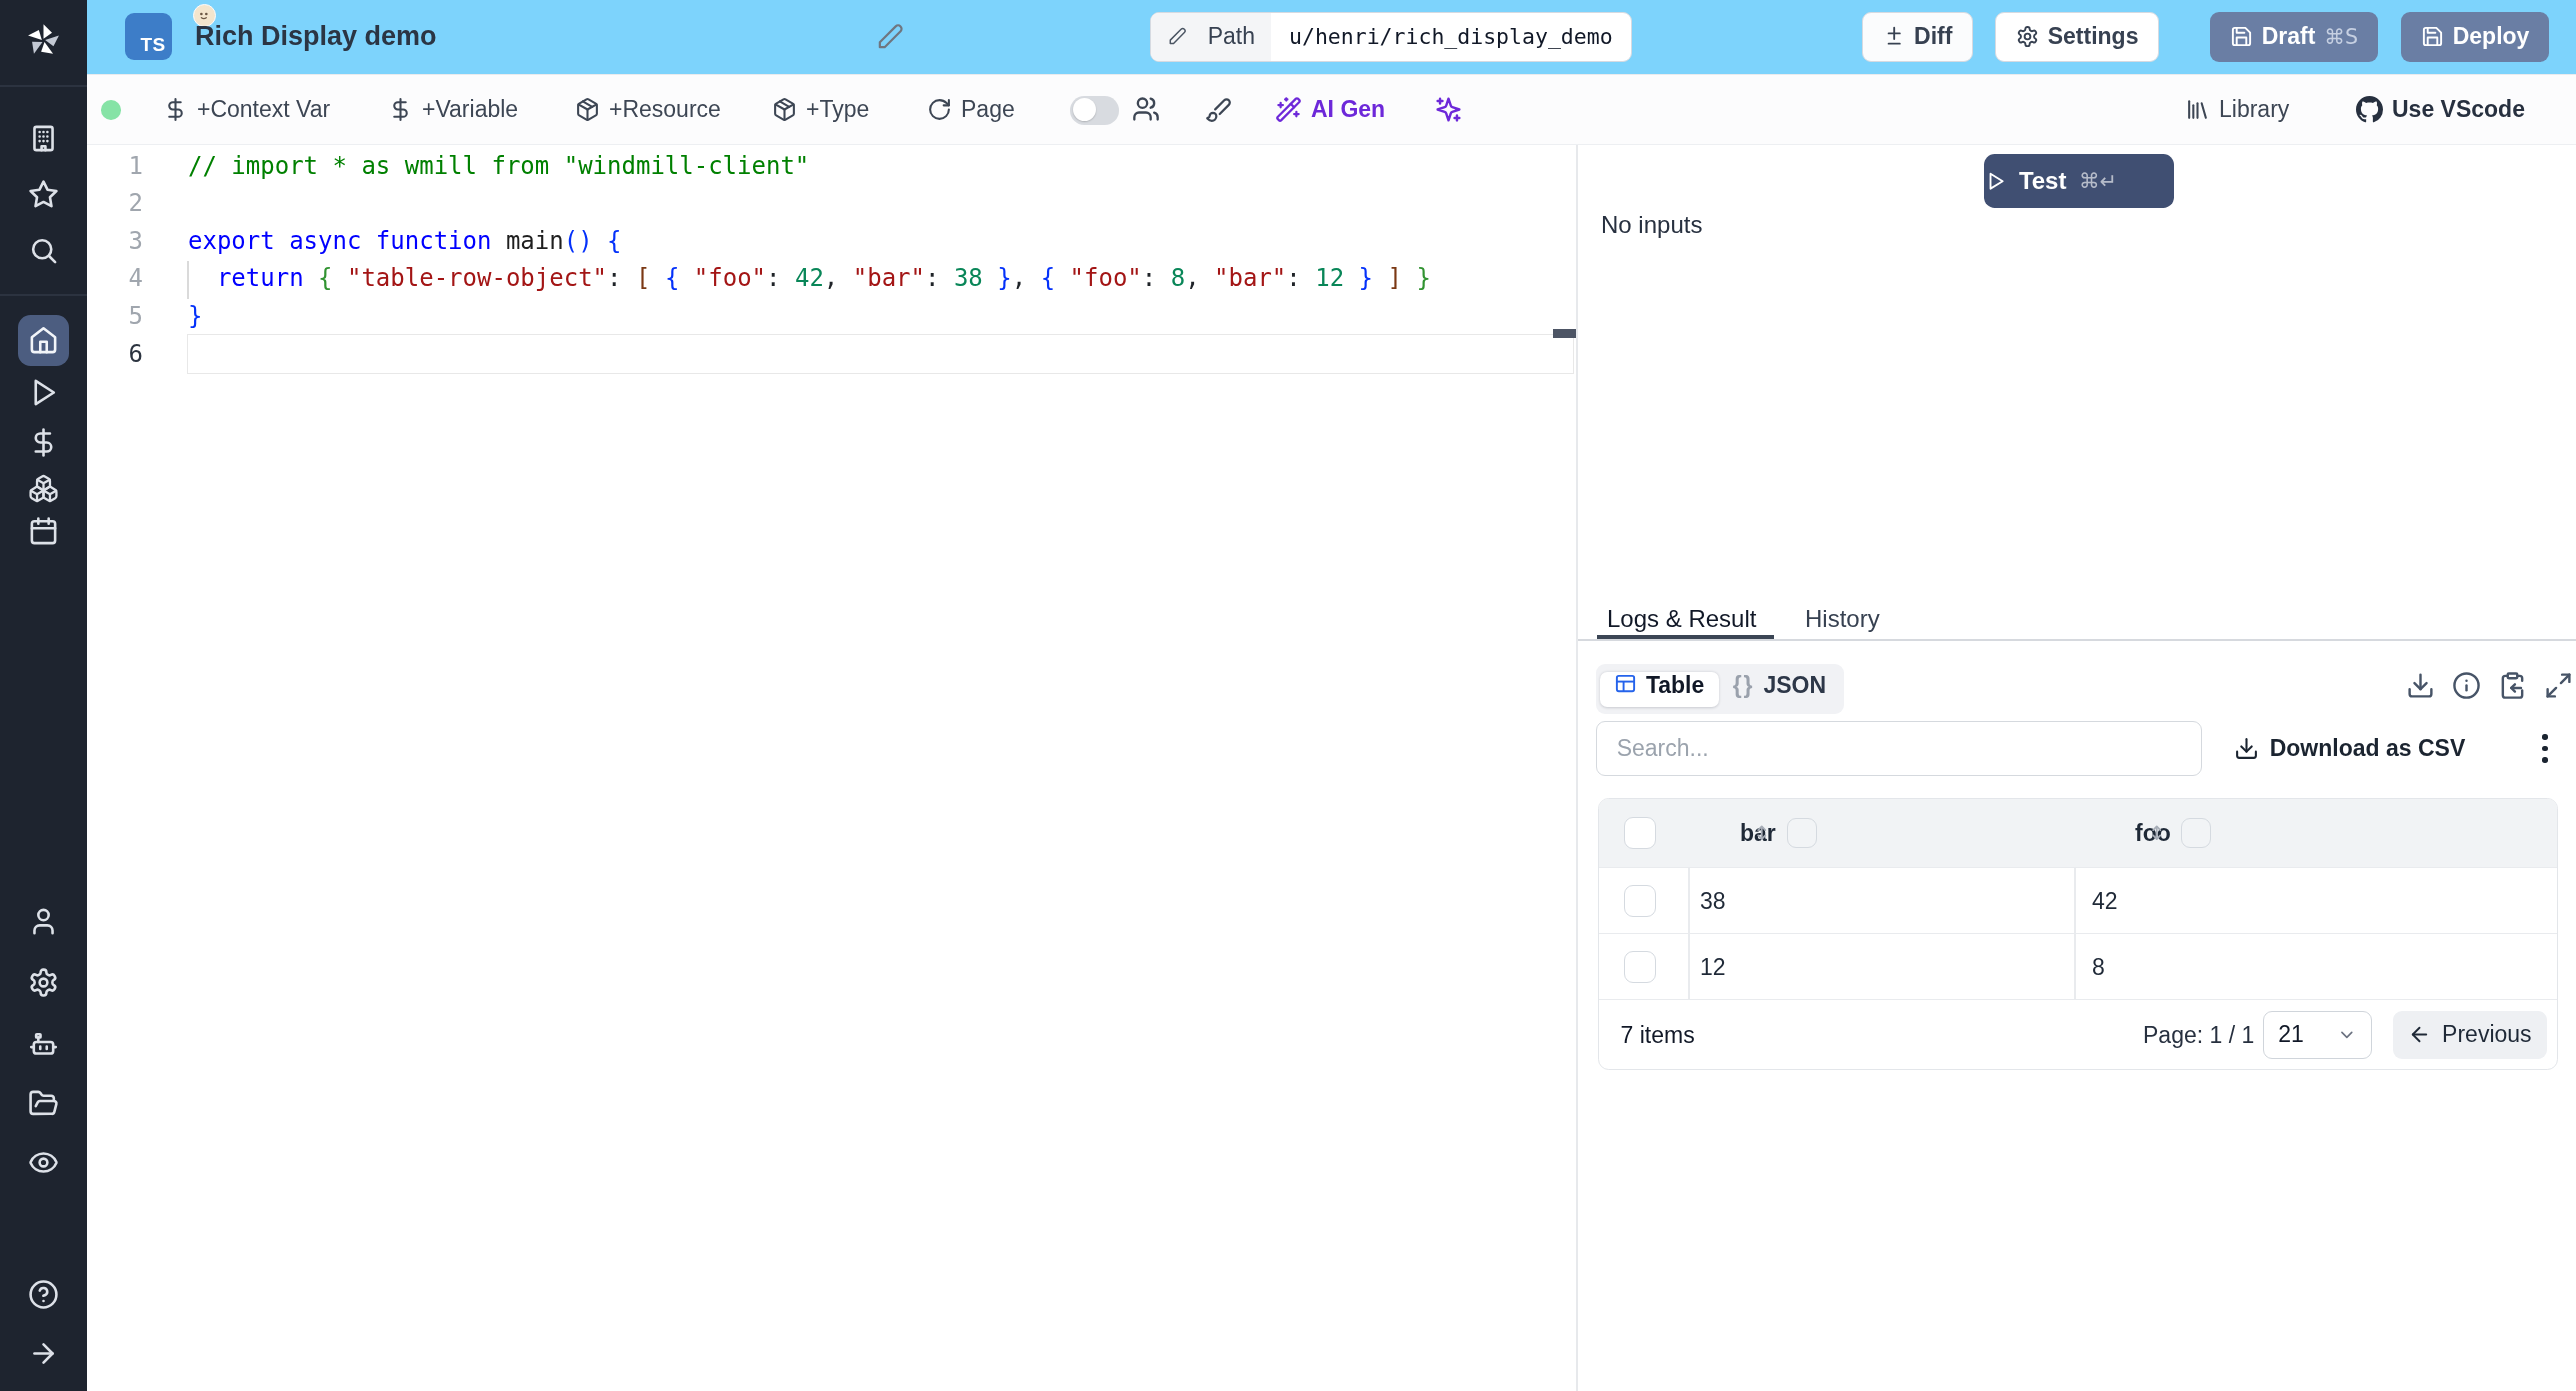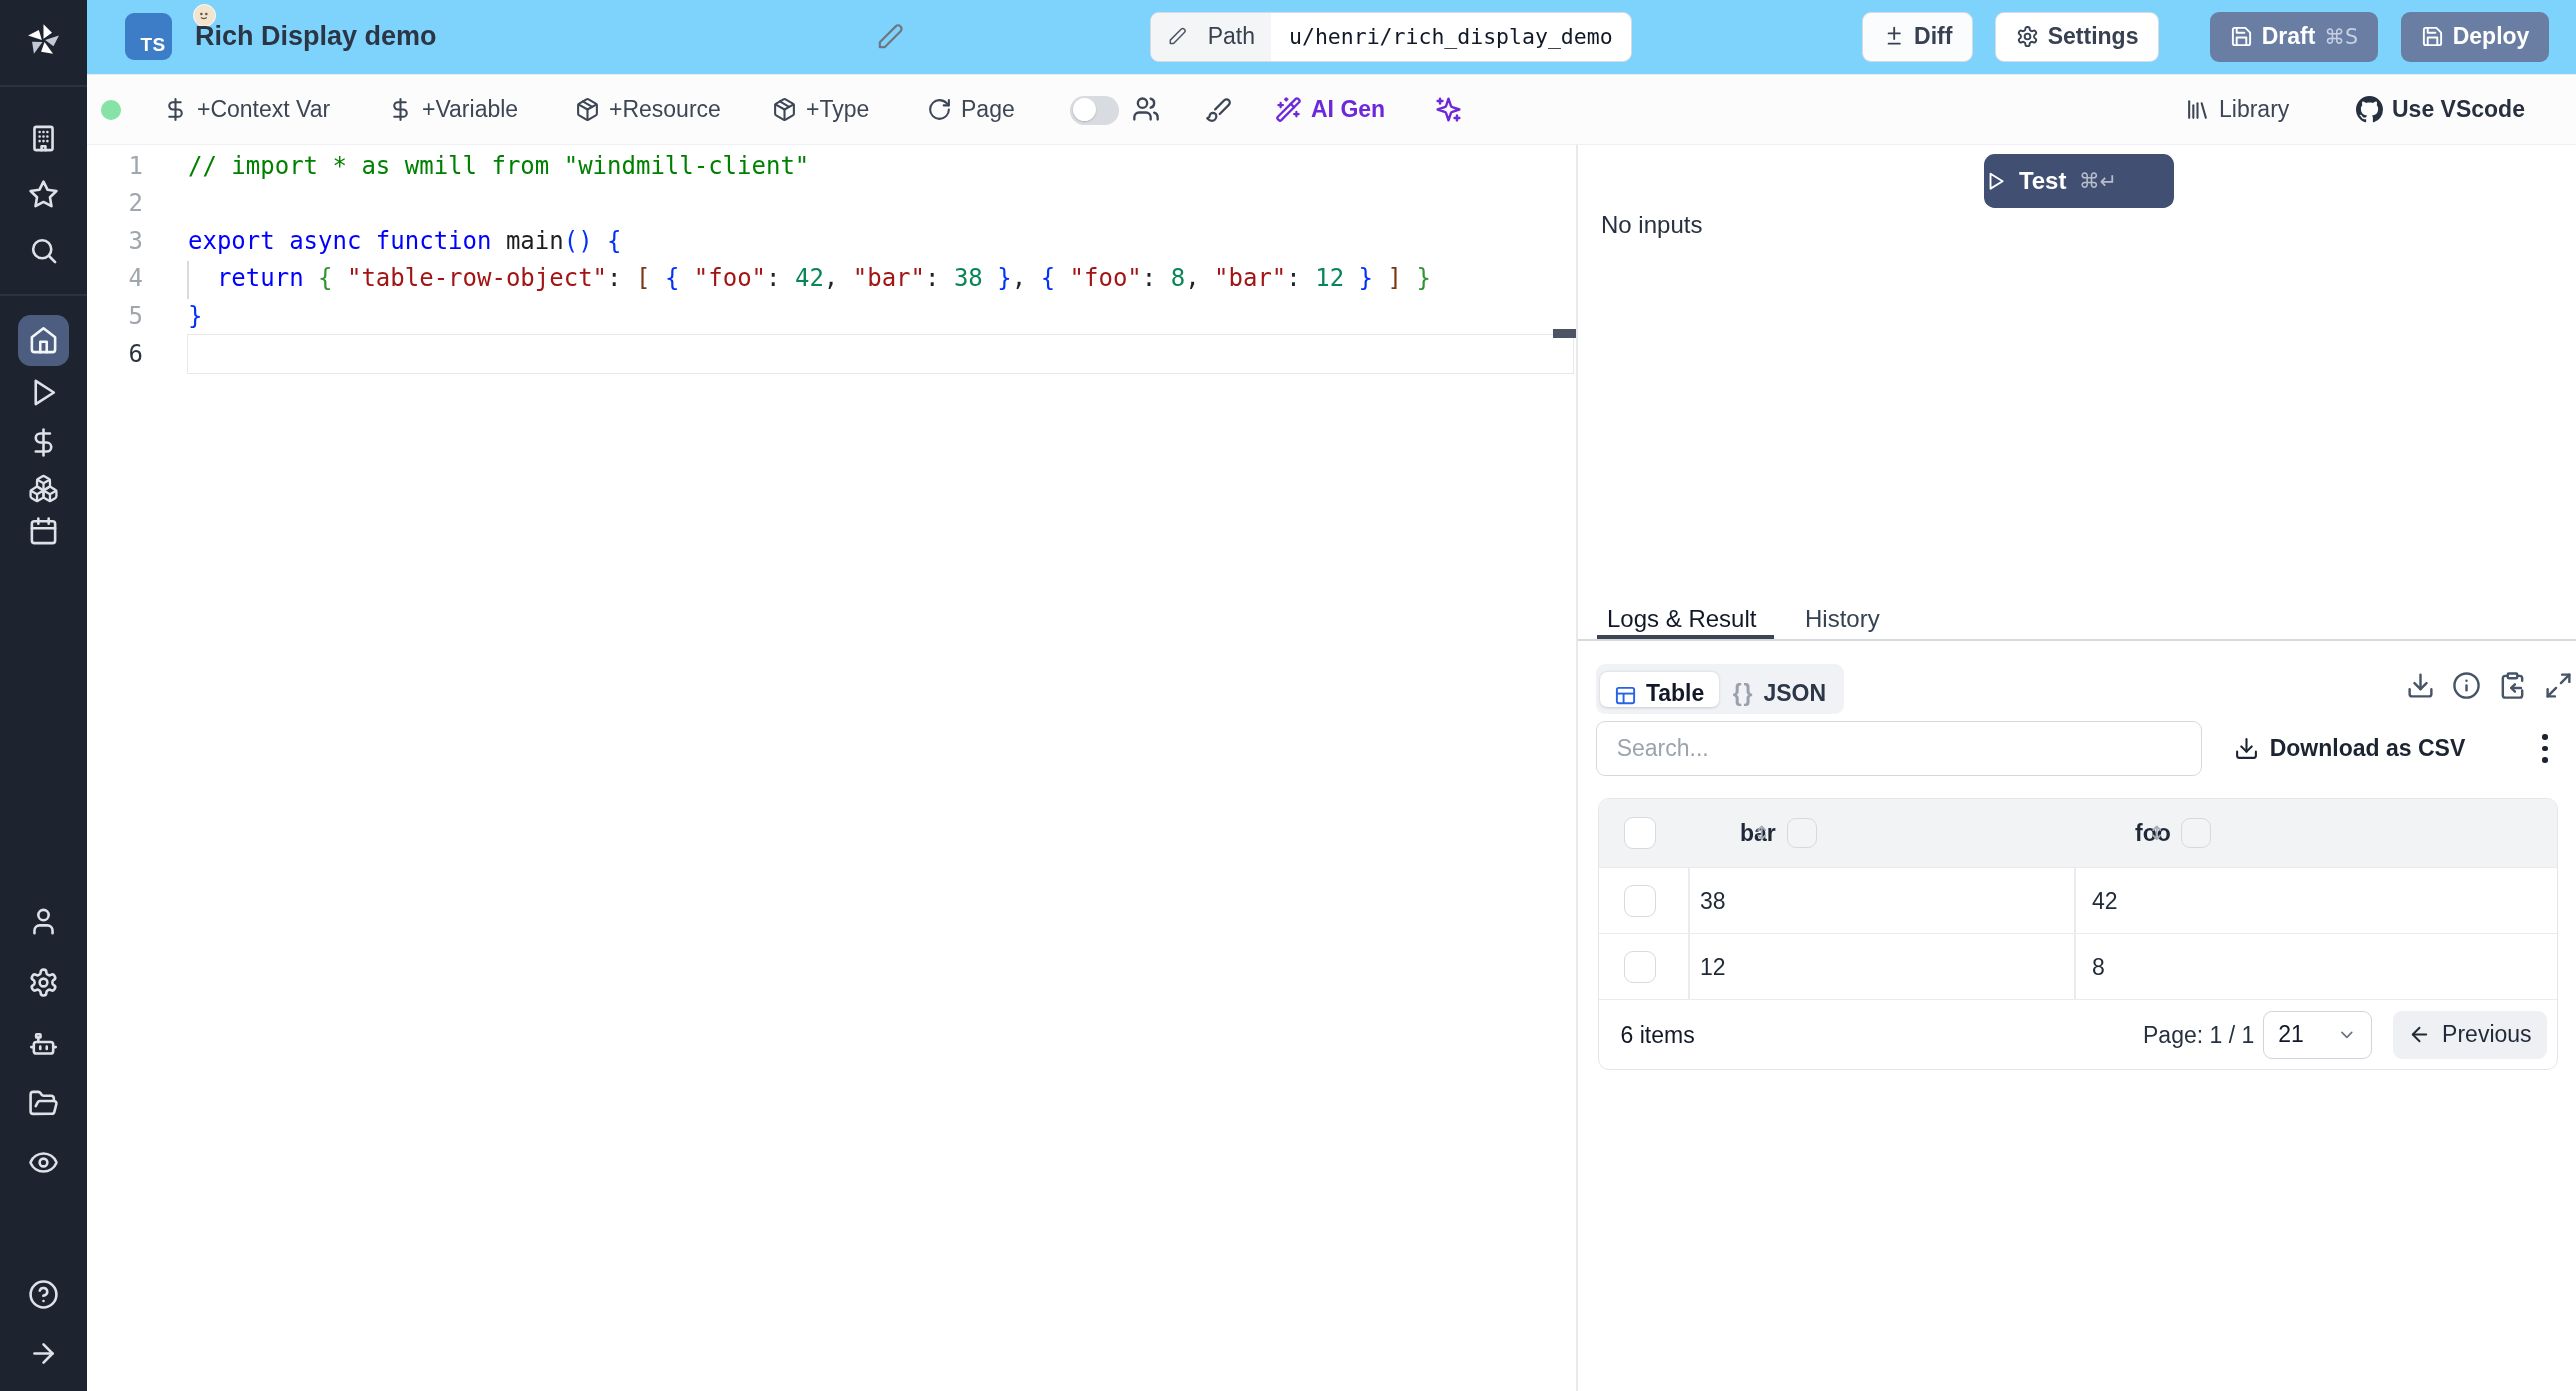--- a/index.html
+++ b/index.html
@@ -58,21 +58,21 @@
   .test-btn .tl { font-size:24px; font-weight:700; }
   .test-btn .ts { font-size:20.6px; color:rgba(255,255,255,.62); font-family:"DejaVu Sans",sans-serif; }
   .no-inputs { position:absolute; left:1601px; top:211px; font-size:24px; color:#27303f; }
   .tab { position:absolute; top:601px; height:36px; line-height:36px; font-size:24px; cursor:pointer; }
   .tab.t1 { left:1607px; color:#111827; }
   .tab.t2 { left:1805px; color:#374151; }
   .tab-underline { position:absolute; left:1597px; top:635px; width:177px; height:5.4px; background:#3b4554; }
   .tab-divider { position:absolute; left:1578px; top:639px; width:998px; height:1.8px; background:#d6d9de; }
 
   .seg { position:absolute; left:1596px; top:664px; height:50px; background:#f1f2f5; border-radius:9px; display:flex; align-items:center; padding:3.6px; }
-  .seg .opt { height:35px; display:flex; align-items:flex-end; gap:9px; padding:0 14.3px; border-radius:7.2px; font-size:23px; font-weight:600; color:#2d3748; cursor:pointer; }
+  .seg .opt { height:35px; display:flex; align-items:flex-start; gap:9px; padding:0 14.3px; border-radius:7.2px; font-size:23px; font-weight:600; color:#2d3748; cursor:pointer; }
   .seg .opt.sel { background:#fff; box-shadow:0 0.9px 2.7px rgba(16,24,40,.18); color:#111827; }
   .braces { color:#9aa1ac; font-weight:700; letter-spacing:1.8px; }
   .rp-icons { position:absolute; left:2406px; top:671px; display:flex; gap:17px; color:#475467; }
   .rp-icons .ic { width:29px; height:29px; cursor:pointer; }
 
   .search-box { position:absolute; left:1596px; top:721px; width:606px; height:55px; border:1.8px solid #d5d9de; border-radius:9px; background:#fff; }
   .search-box input { width:100%; height:100%; border:none; outline:none; background:transparent; padding:0 19.7px; font-size:23px; font-family:inherit; color:#1f2937; }
   .search-box input::placeholder { color:#9ba3ad; }
   .csv-btn { position:absolute; left:2234px; top:726px; height:45px; display:flex; align-items:center; gap:10.7px; font-size:23px; font-weight:600; color:#1b2430; cursor:pointer; background:none; border:none; }
   .kebab { position:absolute; left:2529px; top:728px; width:32px; height:41px; display:flex; flex-direction:column; align-items:center; justify-content:center; gap:6.3px; cursor:pointer; }
@@ -507,21 +507,21 @@
         </div>
         <div class="trow">
           <span class="cbx"></span>
           <span class="cell c1">12</span>
           <span class="cell c2">8</span>
         </div>
       </div>
     <div class="colsep" style="left: 89px; height: 132px;"></div>
     <div class="colsep" style="left: 475px; height: 132px;"></div>
     <div class="tfoot">
-      <span class="items-count">6 items</span>
+      <span class="items-count">7 items</span>
       <span class="page-label">Page: 1 / 1</span>
       <div class="page-select">
         <span>21</span>
         <svg viewBox="0 0 24 24" width="19.7" height="19.7" fill="none" stroke="#6b7280" stroke-width="2" stroke-linecap="round" stroke-linejoin="round">
             <path d="m6 9 6 6 6-6"></path>
           </svg>
       </div>
       <button class="prev-btn">
         <svg viewBox="0 0 24 24" width="23" height="23" fill="none" stroke="currentColor" stroke-width="2" stroke-linecap="round" stroke-linejoin="round">
             <path d="M19 12H5"></path>

